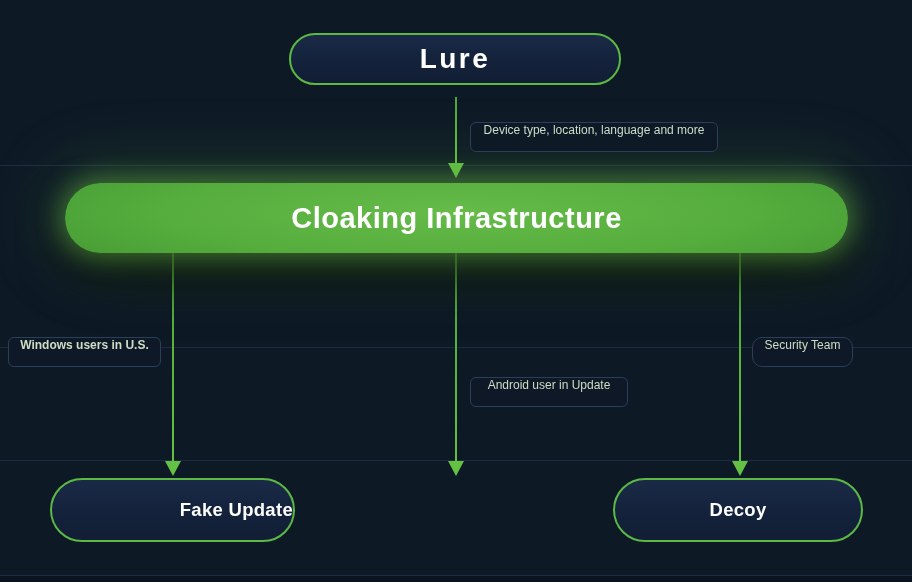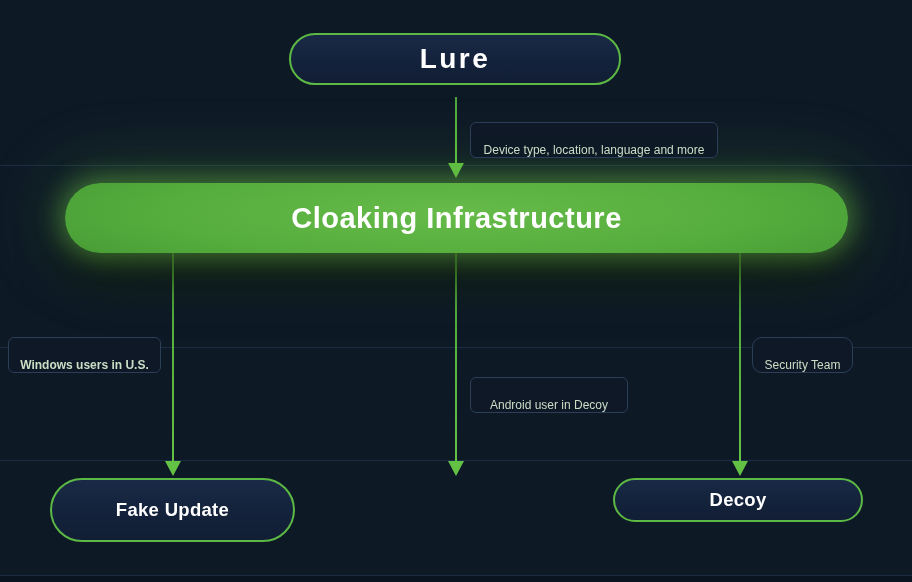--- a/index.html
+++ b/index.html
@@ -47,29 +47,29 @@
     left:65px;top:183px;width:783px;height:70px;
     border-radius:35px;
     background:radial-gradient(ellipse 70% 120% at 50% 42%, #66bb49 0%, #55ad3d 55%, #419531 100%);
     box-shadow:
       0 0 26px 5px rgba(120,210,80,0.45),
       0 0 70px 14px rgba(90,180,60,0.22),
       0 24px 50px -4px rgba(0,0,0,0.85);
     font-size:29px;letter-spacing:0.5px;
   }
   .pill-leaf{font-size:18.5px;letter-spacing:0.3px;}
-  .pill-fake{left:50px;top:478px;width:245px;height:64px;}
+  .pill-fake{left:50px;top:478px;width:245px;height:64px;justify-content:flex-end;}
   .pill-invest{left:328px;top:478px;width:256px;height:64px;}
-  .pill-decoy{left:613px;top:478px;width:250px;height:44px;}
+  .pill-decoy{left:613px;top:478px;width:250px;height:64px;}
   
   .tag{
     position:absolute;
     box-sizing:border-box;
-    display:flex;align-items:flex-end;justify-content:center;
-    height:36px;
+    display:flex;align-items:flex-start;justify-content:center;
+    height:30px;
     background:rgba(14,24,39,0.9);
     border:1px solid #2c3e58;
     border-radius:6px;
     color:#cbdec6;
     font-size:12px;
     white-space:nowrap;
   }
   .tag-device{left:470px;top:122px;width:248px;}
   .tag-windows{left:8px;top:337px;width:153px;font-weight:bold;}
   .tag-android{left:470px;top:377px;width:158px;}
@@ -119,19 +119,19 @@
     <span>Decoy</span>
   </div>
 
   <div class="tag tag-device">
     <span>Device type, location, language and more</span>
   </div>
   <div class="tag tag-windows">
     <span>Windows users in U.S.</span>
   </div>
   <div class="tag tag-android">
-    <span>Android user in Decoy</span>
+    <span>Android user in Update</span>
   </div>
   <div class="tag tag-security">
     <span>Security Team</span>
   </div>
 
 </div>
 
 </body></html>

